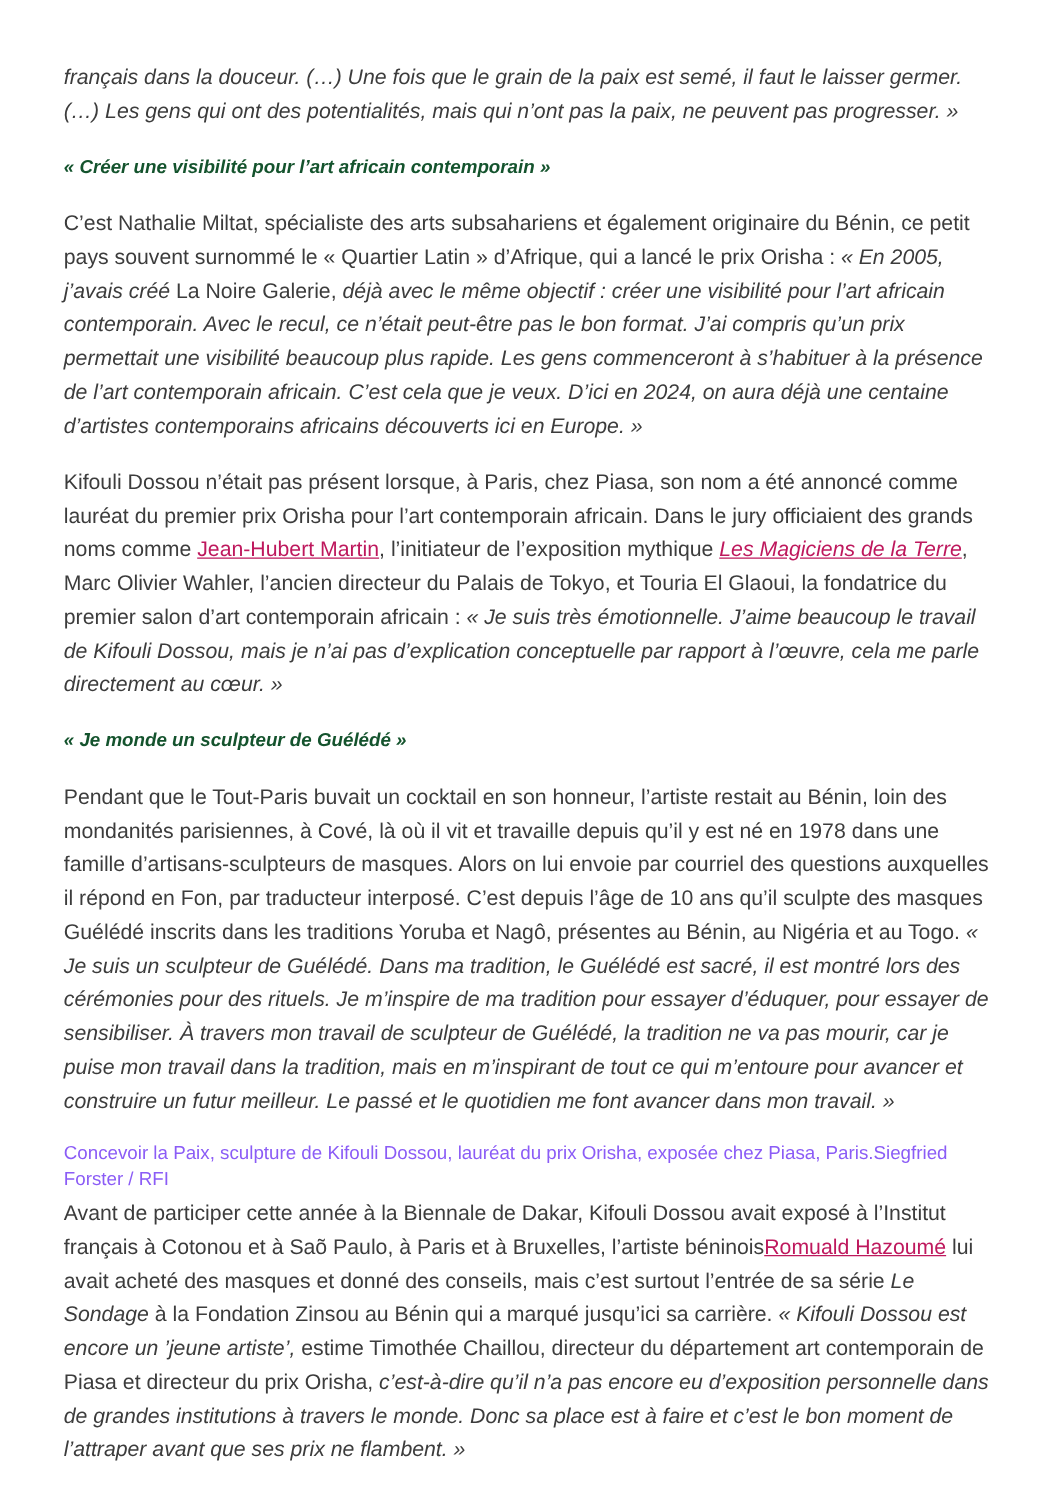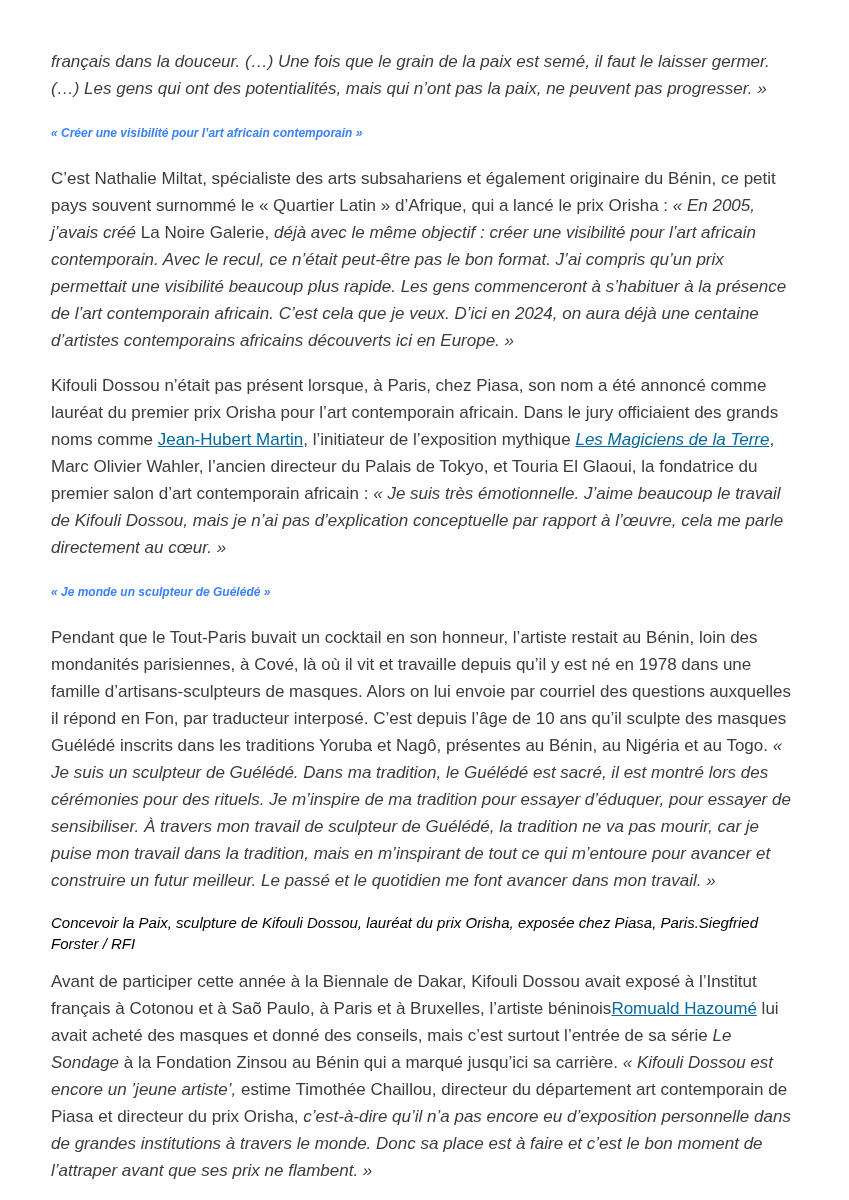--- a/index.html
+++ b/index.html
@@ -16,39 +16,38 @@
   .article { width: 741px; }
   p.body-p {
     margin: 0 0 18px 0;
     font-size: 17px;
     line-height: 27px;
     color: #3c3c3c;
   }
   p.intro-quote { font-style: italic; }
   p.heading {
     margin: 0 0 18px 0;
-    font-size: 12px;
+    font-size: 15px;
     line-height: 27px;
     font-weight: bold;
     font-style: italic;
-    color: #3b82f6;
+    color: #14532d;
   }
   .it { font-style: italic; }
   a.red-link {
-    color: #0369a1;
+    color: #be185d;
     text-decoration: underline;
     cursor: pointer;
   }
   a.red-link.it { font-style: italic; }
   p.caption {
-    margin: 0 0 14px 0;
+    margin: 0 0 3px 0;
     font-size: 15px;
     line-height: 21px;
-    color: #000000;
-    font-style: italic;
+    color: #8b5cf6;
   }
 </style>
 </head>
 <body>
 
 <div class="article">
 
   <p class="body-p intro-quote"><span>français dans la douceur. (…) Une fois que le grain de la paix est semé, il faut le laisser germer. (…) Les gens qui ont des potentialités, mais qui n’ont pas la paix, ne peuvent pas progresser. »</span></p>
 
   <p class="heading"><span>« Créer une visibilité pour l’art africain contemporain »</span></p>

